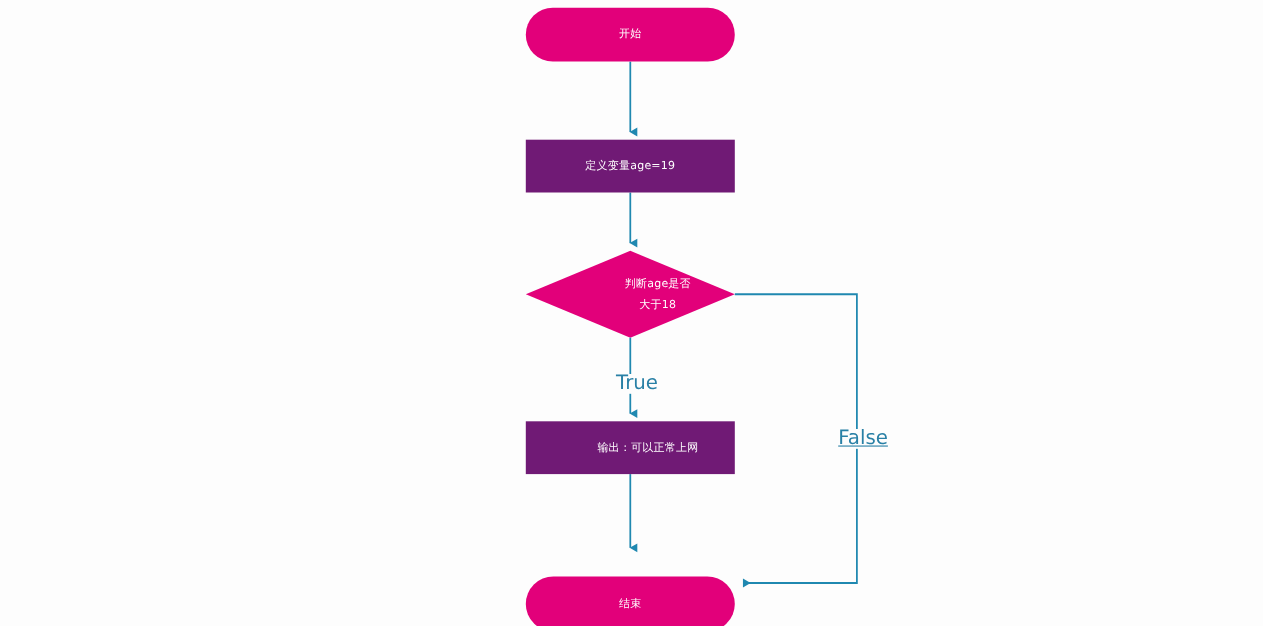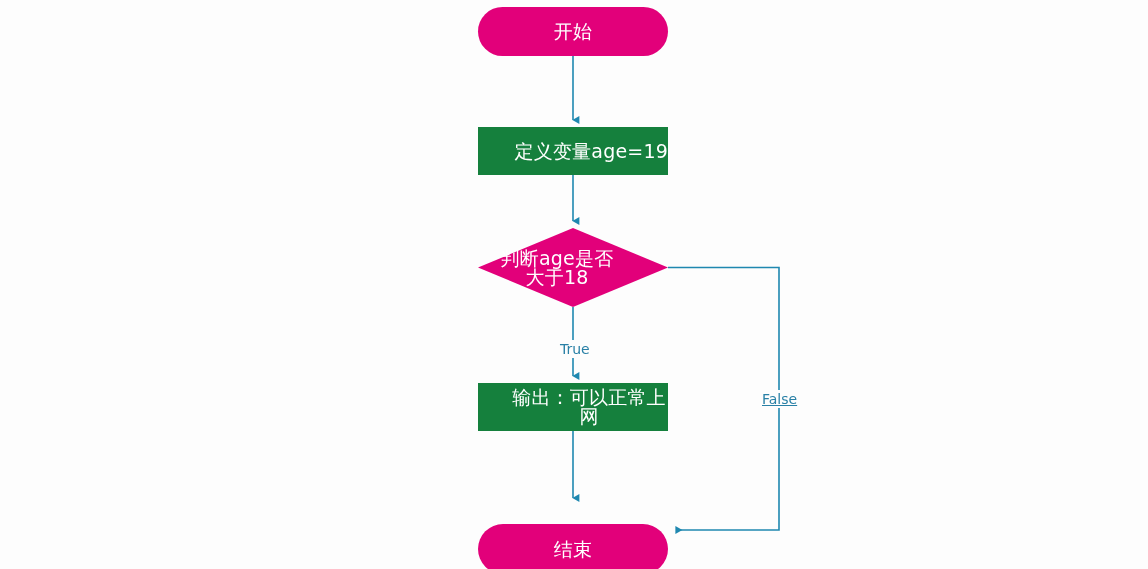--- a/index.html
+++ b/index.html
@@ -24,53 +24,52 @@
     height: 569px;
   }
 
   .node {
     position: absolute;
     display: flex;
     align-items: center;
     justify-content: center;
     text-align: center;
     color: #ffffff;
-    font-size: 19px;
+    font-size: 10px;
     line-height: 19px;
     letter-spacing: 0.2px;
     box-sizing: border-box;
     user-select: none;
   }
 
   
   .node-terminator {
     background: #e2007a;
     border-radius: 26px;
   }
 
   
   .node-process {
-    background: #15803d;
-    justify-content: flex-end;
+    background: #701a75;
   }
 
   
   .node-decision {
     background: transparent;
   }
   .node-decision .decision-label {
     position: relative;
     z-index: 2;
     white-space: pre-line;
   }
 
   .edge-label {
     position: absolute;
     color: #2980a6;
-    font-size: 14px;
+    font-size: 18px;
     line-height: 16px;
     background: #fdfdfd;
     padding: 1px 4px;
     user-select: none;
   }
 </style>
 </head>
 <body>
 
 <svg id="flow-canvas" viewBox="0 0 1148 569" xmlns="http://www.w3.org/2000/svg">
@@ -97,21 +96,21 @@
 </svg>
 
 <div class="node node-terminator" style="left:478px; top:7px; width:190px; height:49px;">
   <span>开始</span>
 </div>
 
 <div class="node node-process" style="left:478px; top:127px; width:190px; height:48px;">
   <span>定义变量age=19</span>
 </div>
 
-<div class="node node-decision" style="left:462px; top:228px; width:190px; height:79px;align-items:center;">
+<div class="node node-decision" style="left:503px; top:228px; width:190px; height:79px;align-items:center;">
   <span class="decision-label">判断age是否
 大于18</span>
 </div>
 
 <div class="node node-process" style="left:478px; top:383px; width:190px; height:48px;padding-left:32px;">
   <span>输出：可以正常上网</span>
 </div>
 
 <div class="node node-terminator" style="left:478px; top:524px; width:190px; height:50px;">
   <span>结束</span>

